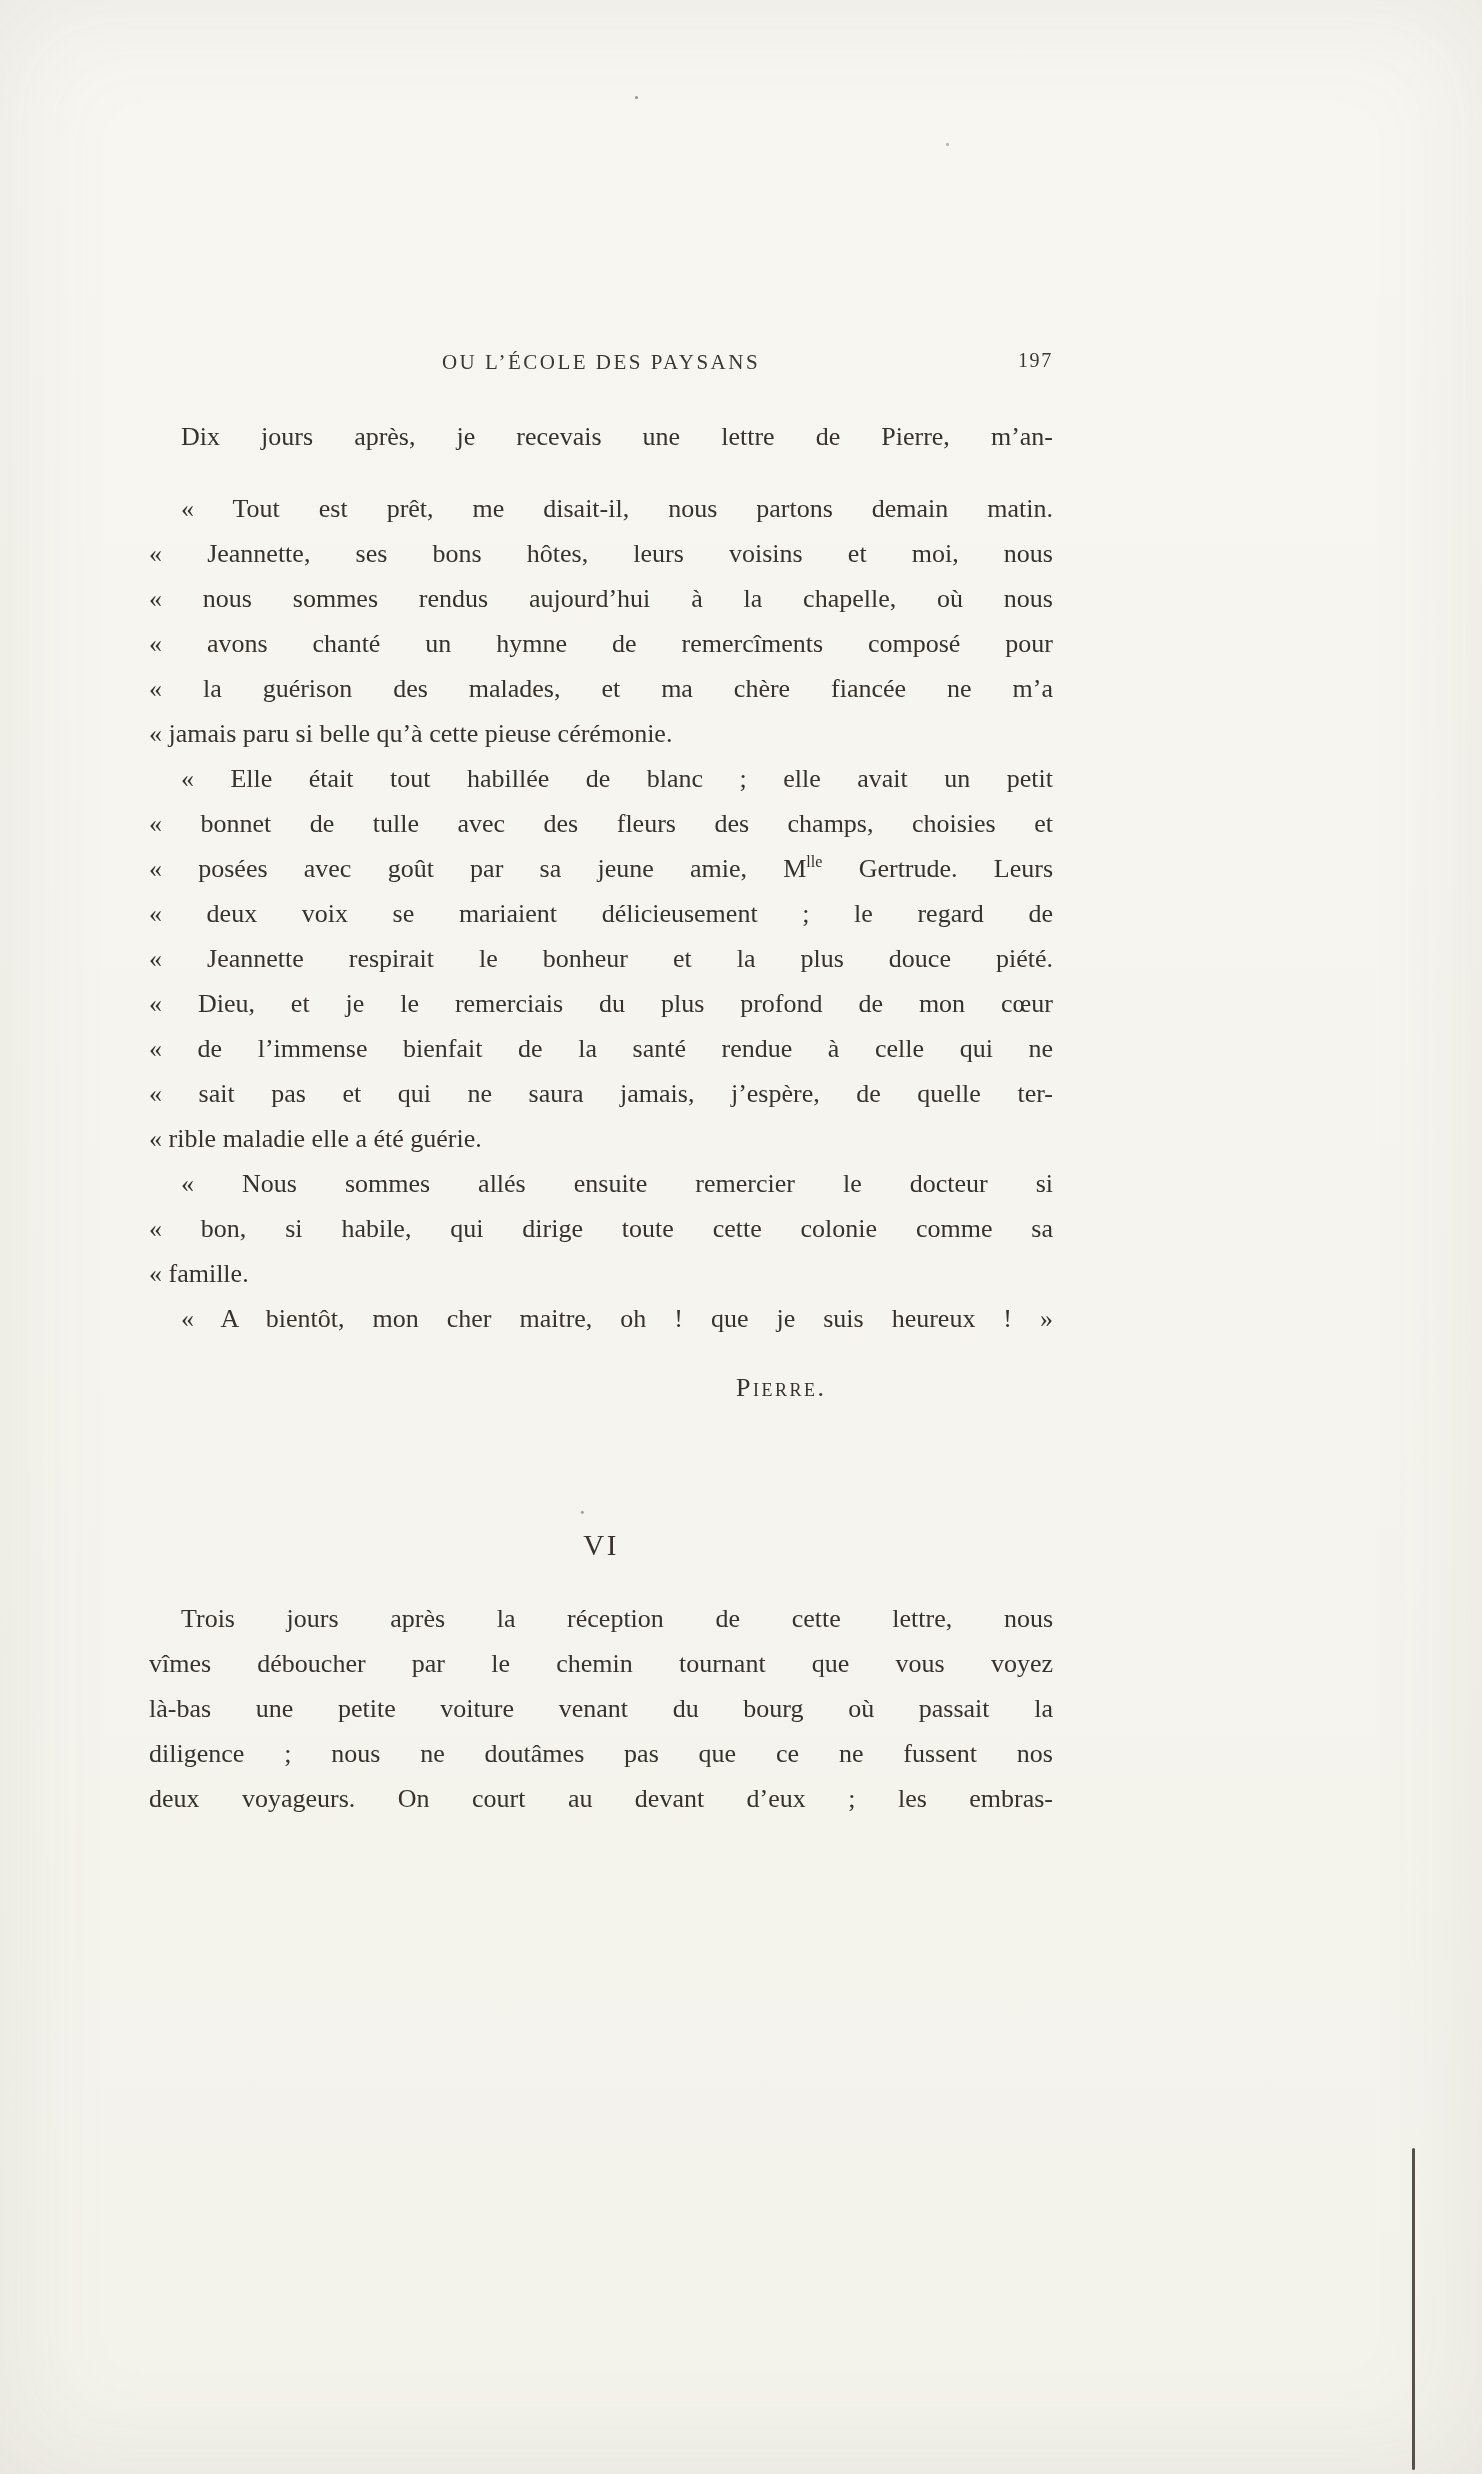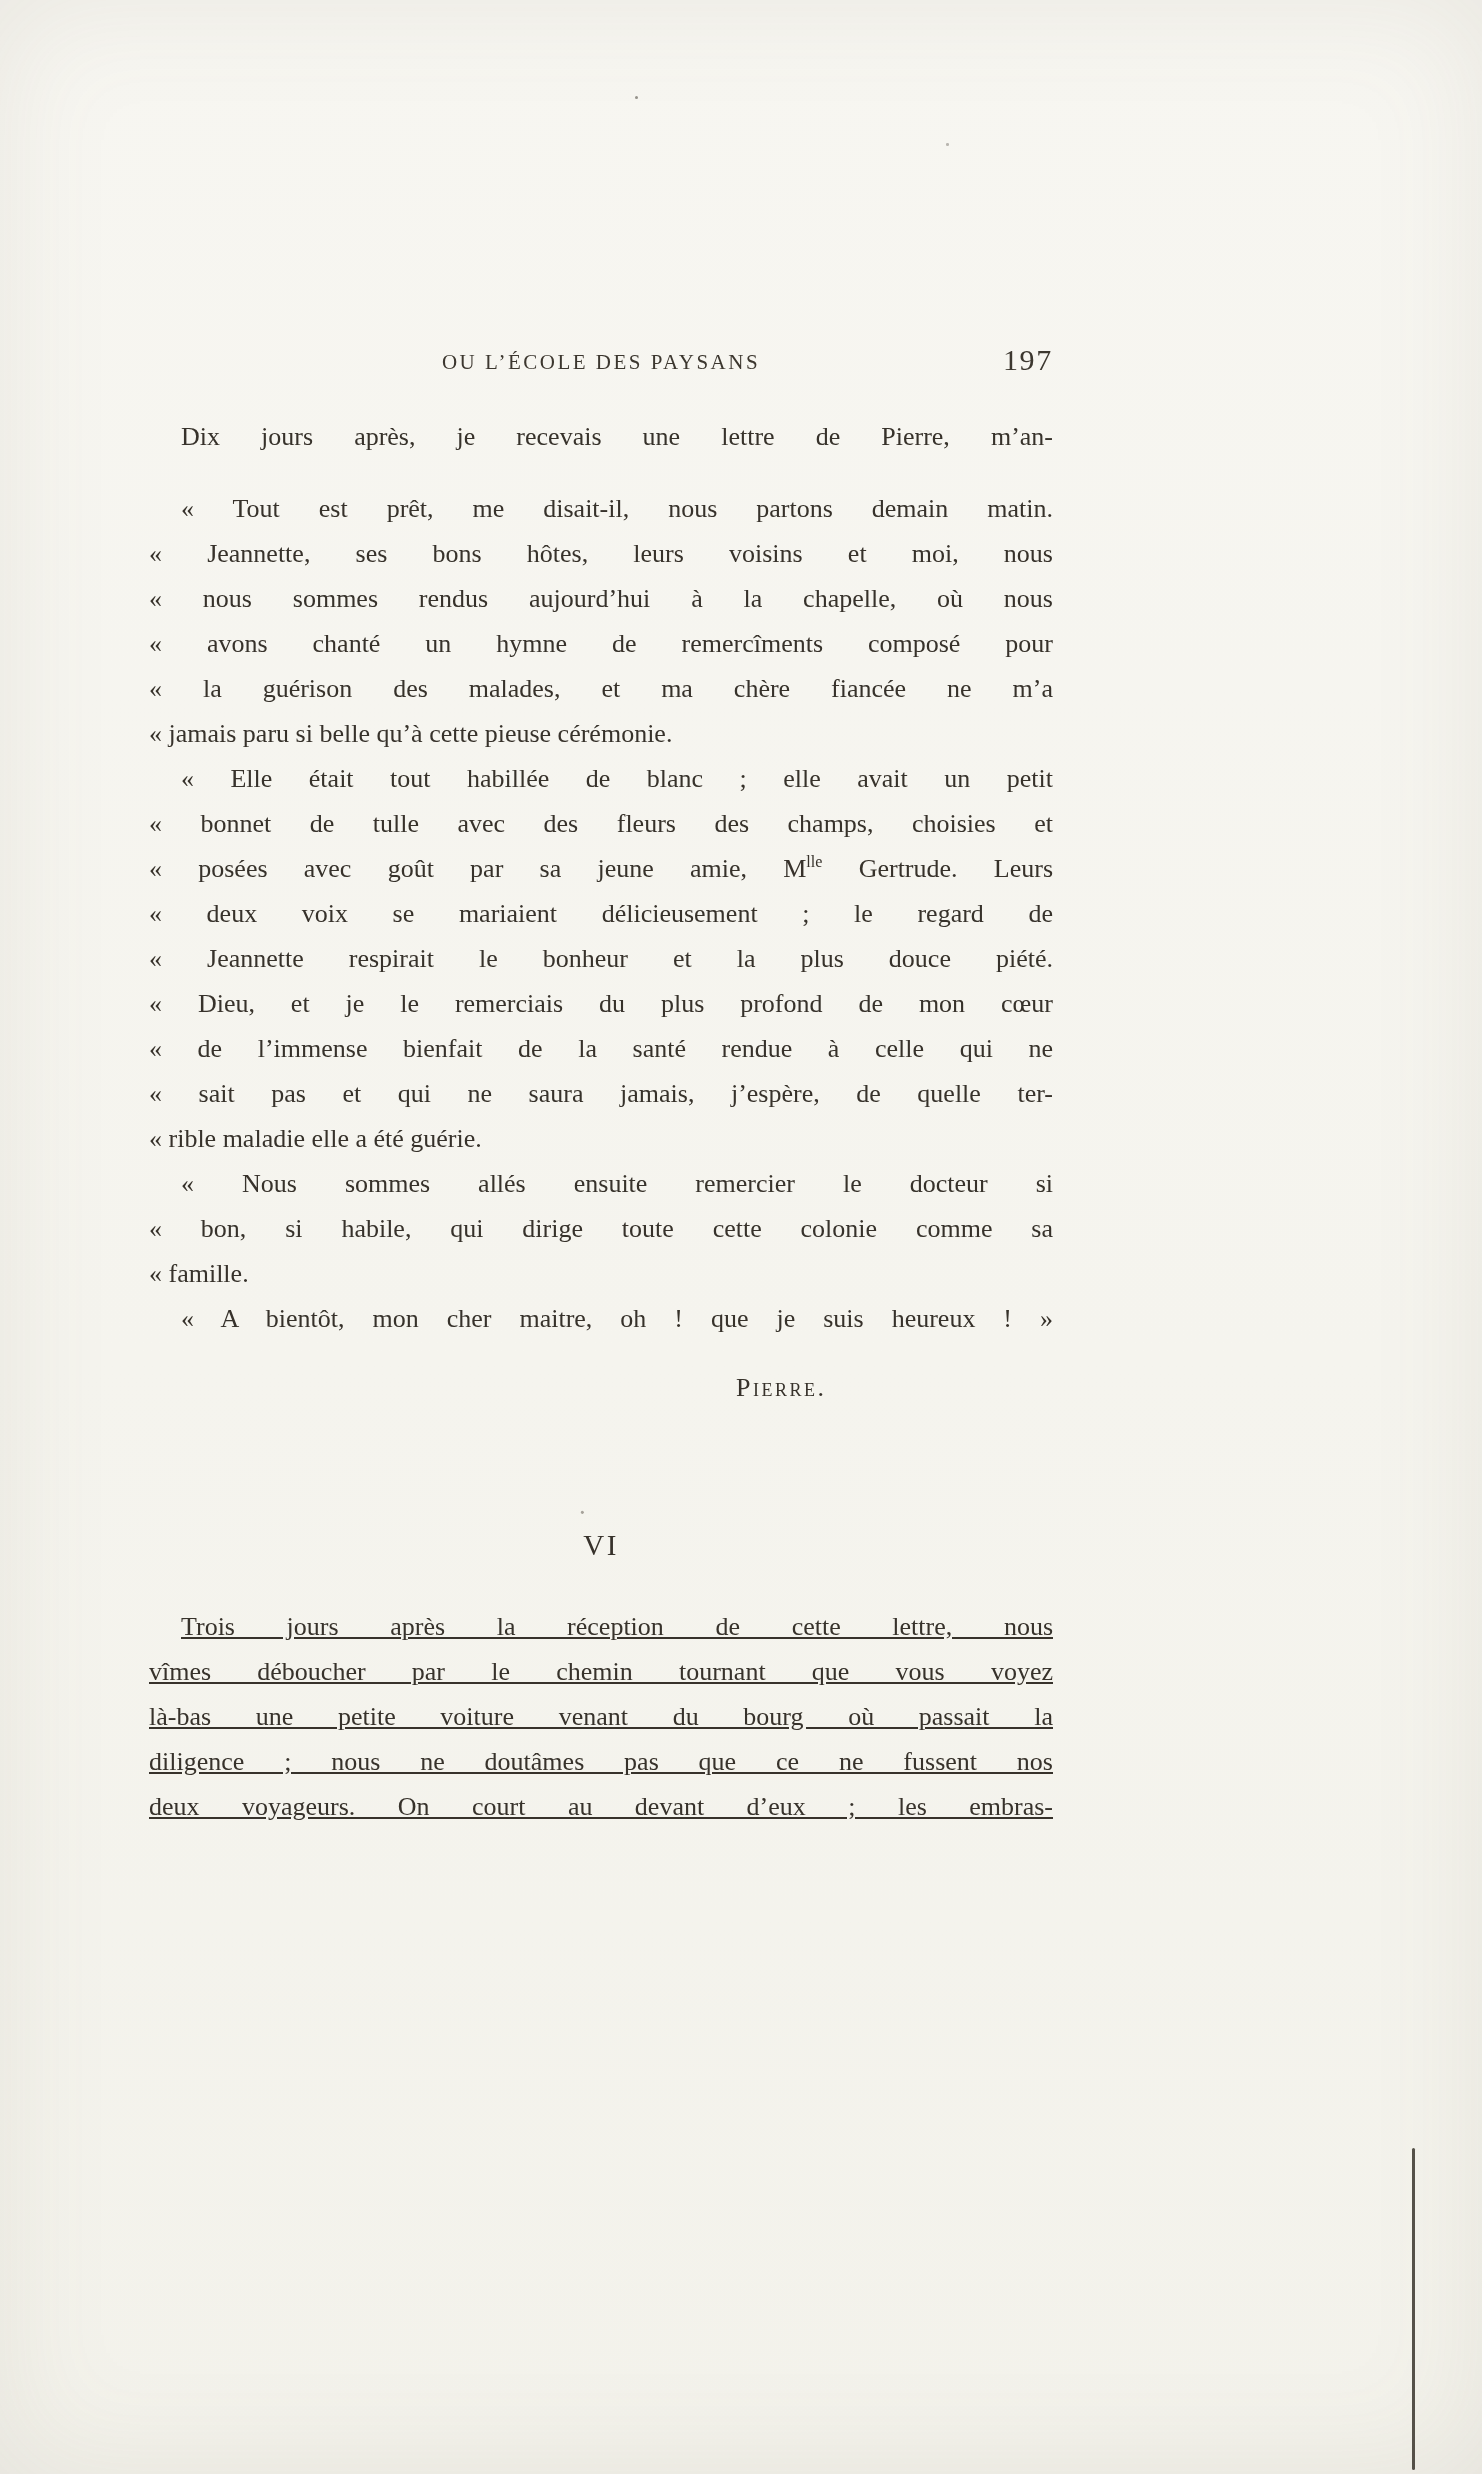--- a/index.html
+++ b/index.html
@@ -30,41 +30,41 @@
     margin-bottom: 35px;
     text-align: center;
     font-size: 21px;
     letter-spacing: 2.5px;
     color: #3c372f;
   }
   .running-header .pageno {
     position: absolute;
     right: 0;
     top: -1.7px;
-    font-size: 30px;
+    font-size: 20px;
     letter-spacing: 1.7px;
   }
   .line { text-align: left; }
   .just { text-align: justify; text-align-last: justify; }
   .indent { text-indent: 32px; }
   .letter { margin-top: 27px; }
   sup { font-size: 0.62em; line-height: 0; vertical-align: super; }
   .signature {
     margin-top: 23.5px;
     padding-left: 587px;
     font-variant: small-caps;
     letter-spacing: 2.5px;
   }
   .section-heading {
     margin-top: 113px;
     text-align: center;
     font-size: 29px;
     letter-spacing: 2.5px;
   }
-  .closing { margin-top: 36px; text-decoration: underline; }
+  .closing { margin-top: 28px; }
   .page-edge-line {
     position: absolute;
     left: 1412px;
     top: 2148px;
     width: 2.5px;
     height: 322px;
     background: rgba(58, 53, 45, 0.85);
     border-radius: 1.7px;
   }
   .scan-speck {

